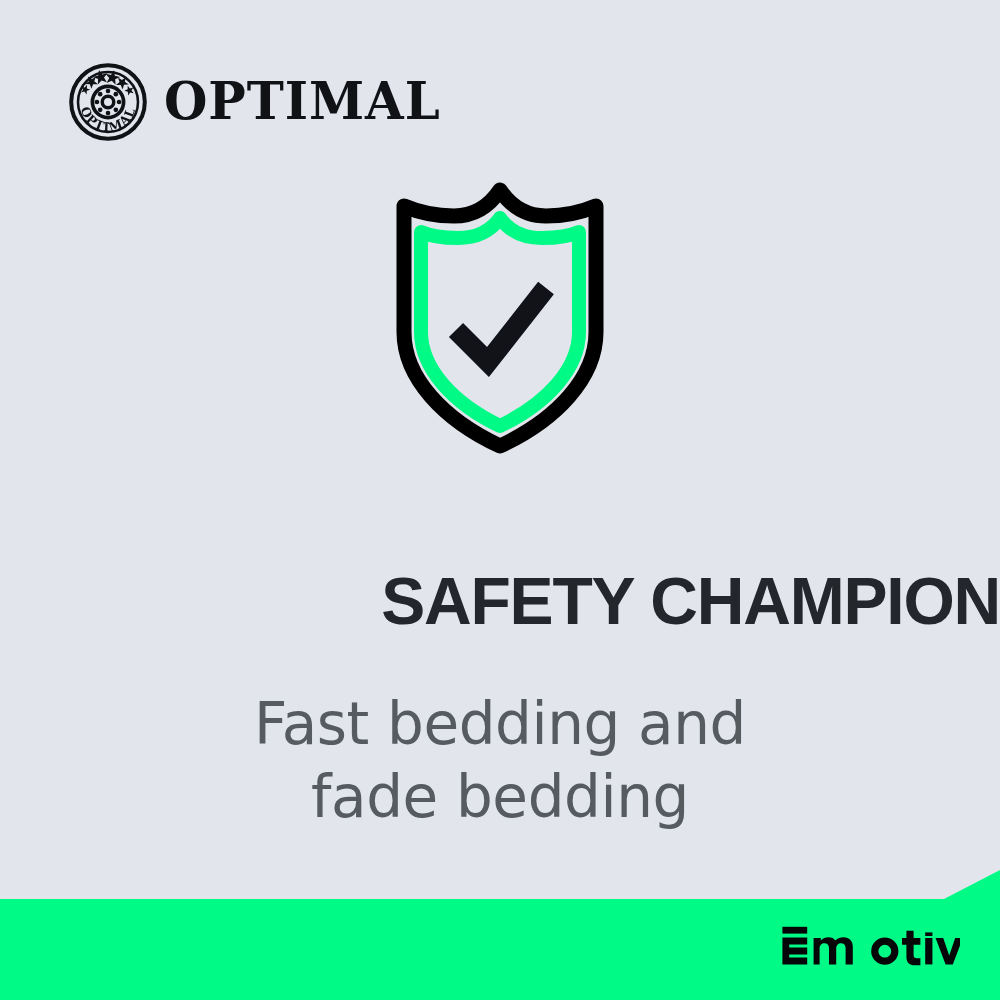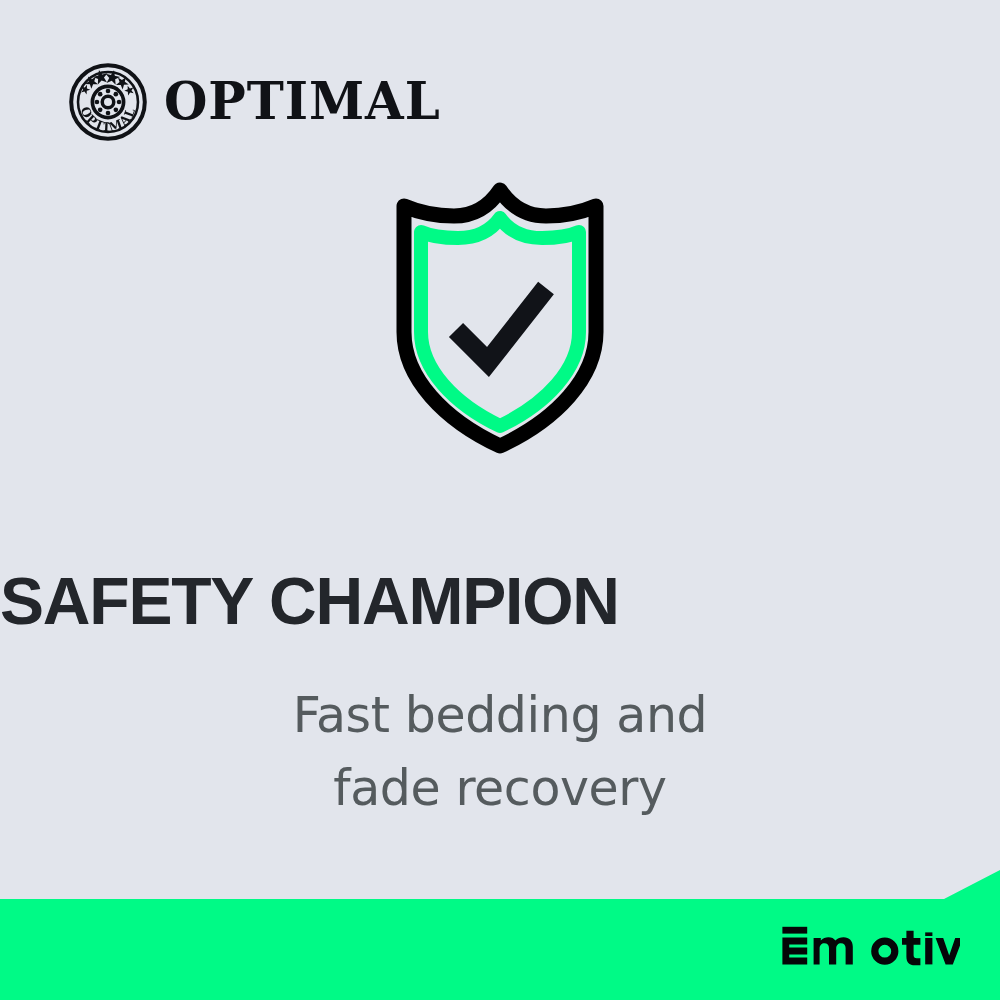--- a/index.html
+++ b/index.html
@@ -65,39 +65,39 @@
     width: 224px;
     height: 272px;
   }
 
   
   #headline {
     position: absolute;
     left: 0;
     right: 0;
     top: 524px;
-    text-align: left;
+    text-align: right;
     font-family: "Liberation Sans", sans-serif;
     font-weight: 700;
     font-size: 66px;
     line-height: 1;
     letter-spacing: -1.2px;
     color: #23262b;
     white-space: nowrap;
   }
   #subtitle {
     position: absolute;
     left: 50%;
     transform: translateX(-50%);
     top: 630px;
     width: 660px;
     text-align: center;
     font-family: "DejaVu Sans", sans-serif;
     font-weight: 400;
-    font-size: 49px;
+    font-size: 58px;
     line-height: 73px;
     letter-spacing: -0.4px;
     color: #555b5e;
   }
   #subtitle .sub-line {
     display: block;
   }
 
   
   #footer-bar {
@@ -187,21 +187,21 @@
                C 136 56, 122 50, 112 36 Z" fill="none" stroke="#00fa86" stroke-width="14" stroke-linejoin="round"></path>
 
       <path d="M68 148 L 100 180 L 158 106" fill="none" stroke="#111318" stroke-width="20" stroke-linecap="butt" stroke-linejoin="miter"></path>
     </svg>
   </div>
 
   <h1 id="headline">SAFETY CHAMPION</h1>
 
   <p id="subtitle">
     <span class="sub-line">Fast bedding and</span>
-    <span class="sub-line">fade recovery</span>
+    <span class="sub-line">fade bedding</span>
   </p>
 
   <div id="footer-bar">
     <svg id="footer-logo" viewBox="0 0 450 100">
       <g fill="#050608">
 
         <rect x="6" y="2" width="62" height="17"></rect>
         <path d="M6 29 h62 v17 H23 v8 h45 v17 H23 v8 h45 v17 H6 Z"></path>
 
         <path d="M84 30 h18 v6 c5.5 -5.5 12 -8 19 -8 c8 0 14 3 17.5 8.5

